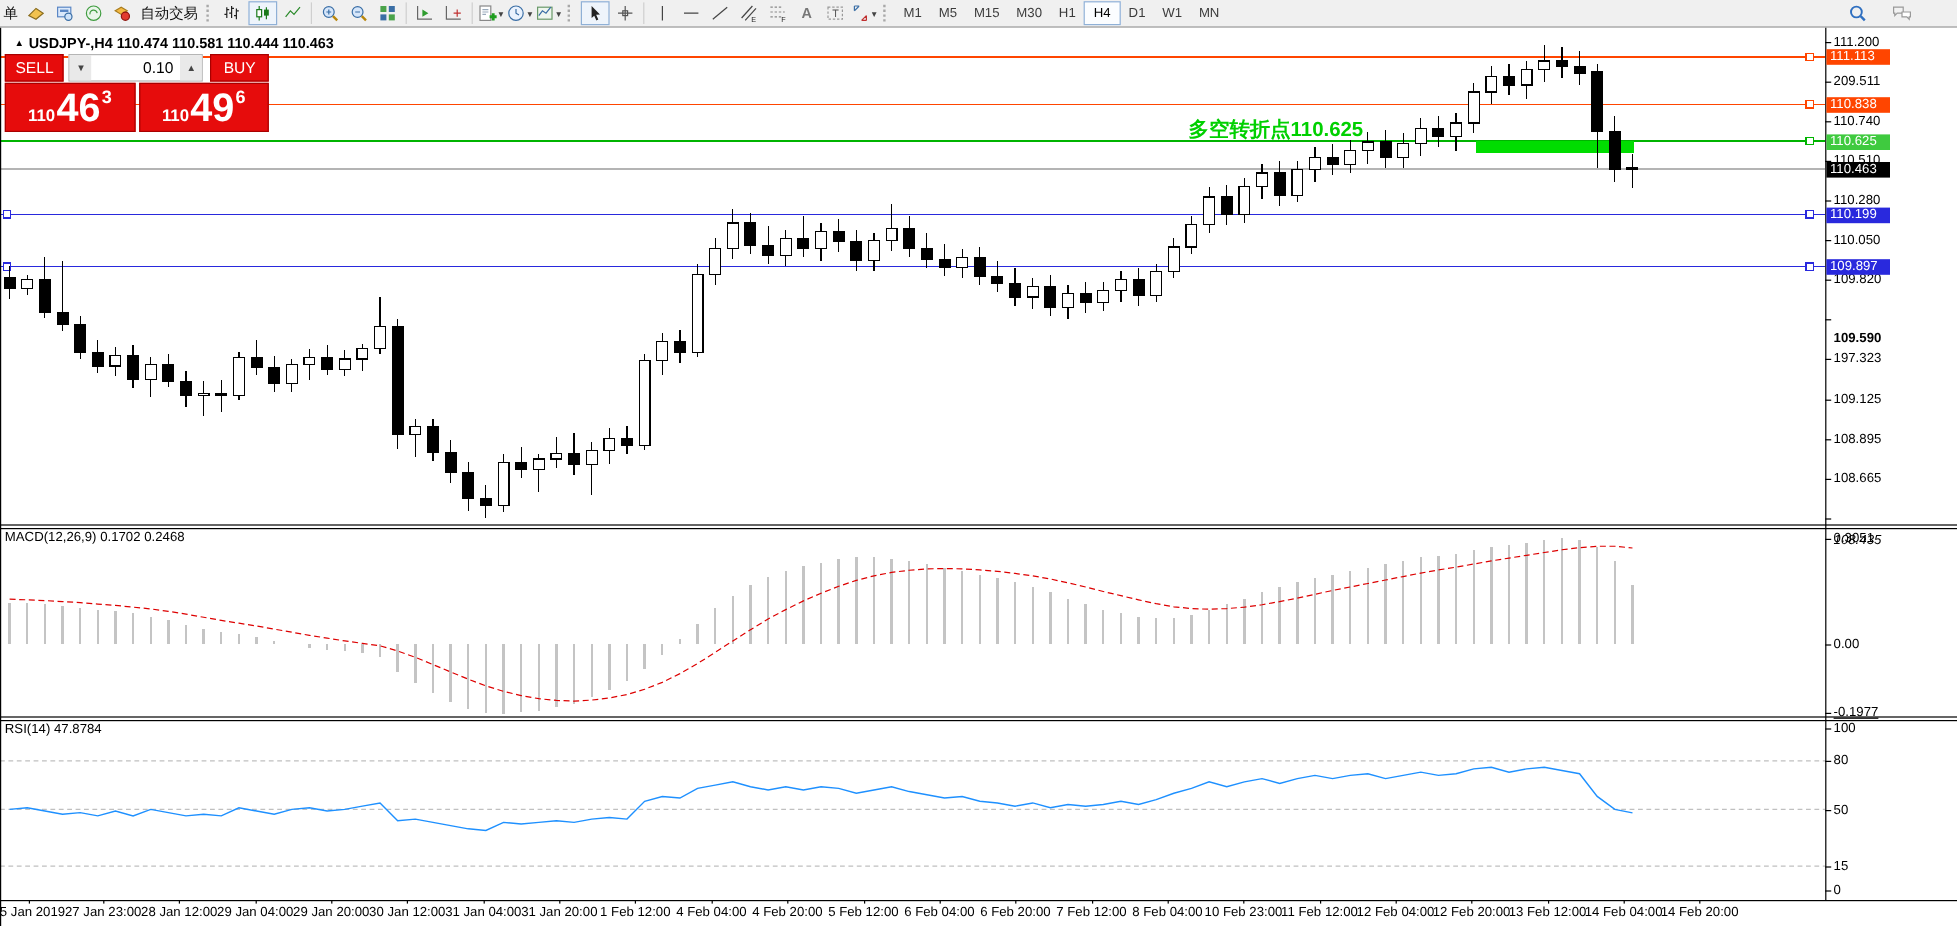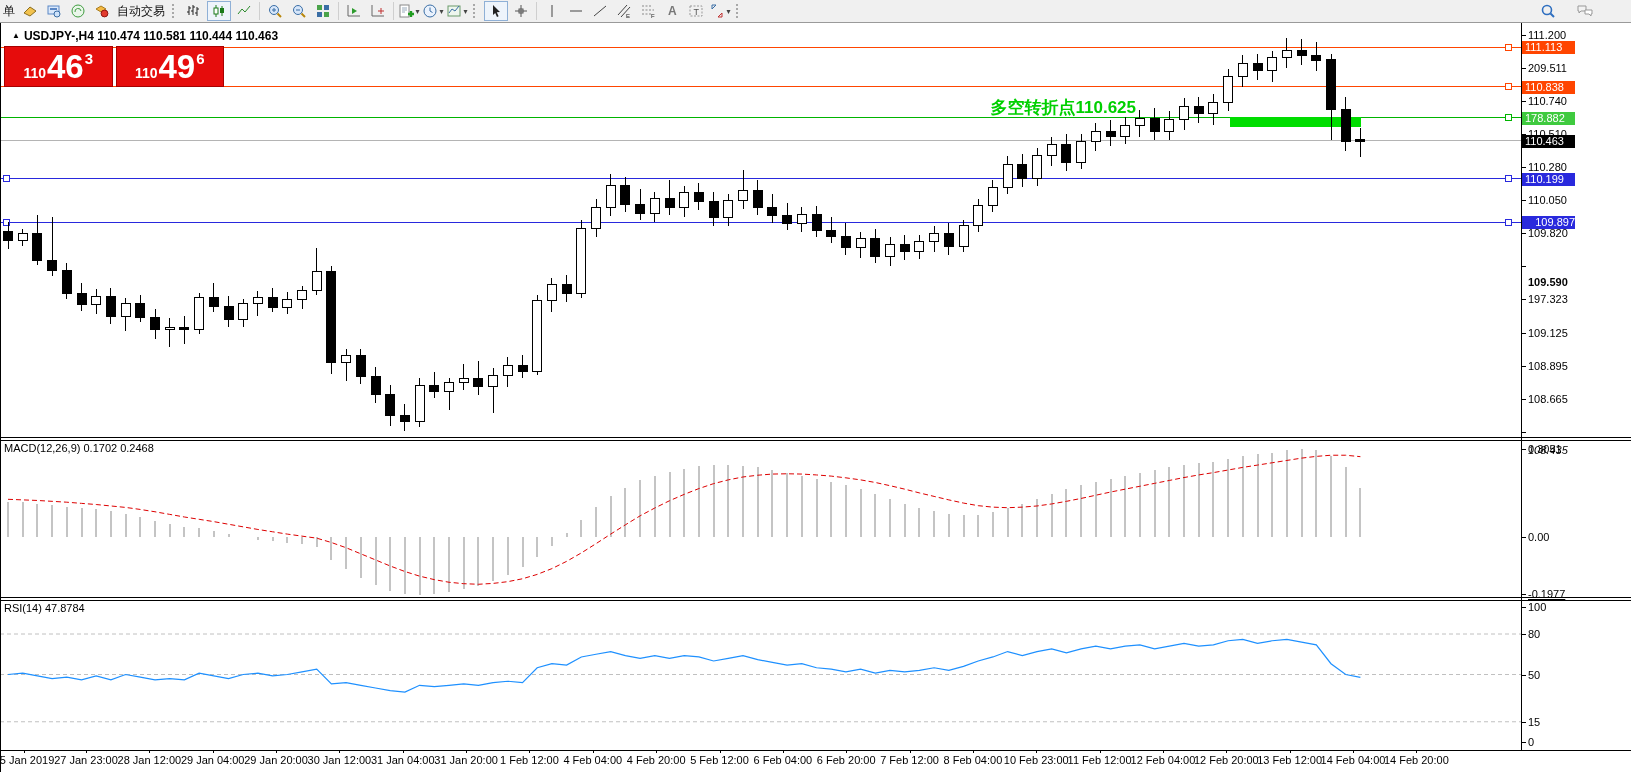--- a/index.html
+++ b/index.html
@@ -217,20 +217,31 @@
       </svg>
     </span>
   <span class="tbtn">
       <svg width="16" height="16">
         <path d="M3 6 L7 2 M3 2 h4 M3 2 v4" stroke="#3a6ea5" fill="none"></path>
         <path d="M13 10 L9 14 M9 14 h4 M13 14 v-4" stroke="#c03030" fill="none"></path>
       </svg>
       <span class="dd">▾</span>
     </span>
   <span class="grip"></span>
+  <span id="tf-group" style="display:flex;align-items:center;">
+      <span class="tf">M1</span>
+      <span class="tf">M5</span>
+      <span class="tf">M15</span>
+      <span class="tf">M30</span>
+      <span class="tf">H1</span>
+      <span class="tf active">H4</span>
+      <span class="tf">D1</span>
+      <span class="tf">W1</span>
+      <span class="tf">MN</span>
+    </span>
   <span class="tb-right">
     <span class="tbtn">
         <svg width="16" height="16">
           <circle cx="7" cy="7" r="4.5" fill="none" stroke="#2f6fc0" stroke-width="1.6"></circle>
           <line x1="10.5" y1="10.5" x2="14" y2="14" stroke="#2f6fc0" stroke-width="2"></line>
         </svg>
       </span>
     <span class="tbtn" style="margin-left:14px;">
         <svg width="18" height="16">
           <path d="M2 3 h8 v5 h-5 l-2 2 v-2 h-1 z" fill="#f2f2f2" stroke="#999"></path>
@@ -596,23 +607,23 @@
     <div class="tick-mark" style="top:634px;"></div>
     <div class="tick-label" style="top:628px;">80</div>
     <div class="tick-mark" style="top:675px;"></div>
     <div class="tick-label" style="top:669px;">50</div>
     <div class="tick-mark" style="top:722px;"></div>
     <div class="tick-label" style="top:716px;">15</div>
     <div class="tick-mark" style="top:742px;"></div>
     <div class="tick-label" style="top:736px;">0</div>
     <div class="badge" style="top:41px;background:#ff4500;">111.113</div>
     <div class="badge" style="top:81px;background:#ff4500;">110.838</div>
-    <div class="badge" style="top:112px;background:#3fca3f;">178.882</div>
+    <div class="badge" style="top:112px;background:#3fca3f;">110.625</div>
     <div class="badge" style="top:173px;background:#2929dd;">110.199</div>
-    <div class="badge" style="top:216px;background:#2929dd;text-align:right;">109.897</div>
+    <div class="badge" style="top:216px;background:#2929dd;">109.897</div>
     <div class="badge" style="top:135px;background:#000000;">110.463</div>
     <div class="time-label" style="left:24px;">25 Jan 2019</div>
     <div class="time-tick" style="left:24px;"></div>
     <div class="time-label" style="left:86px;">27 Jan 23:00</div>
     <div class="time-tick" style="left:86px;"></div>
     <div class="time-label" style="left:149.35px;">28 Jan 12:00</div>
     <div class="time-tick" style="left:149.35px;"></div>
     <div class="time-label" style="left:212.7px;">29 Jan 04:00</div>
     <div class="time-tick" style="left:212.7px;"></div>
     <div class="time-label" style="left:276.05px;">29 Jan 20:00</div>
@@ -649,20 +660,29 @@
     <div class="time-tick" style="left:1226.3px;"></div>
     <div class="time-label" style="left:1289.65px;">13 Feb 12:00</div>
     <div class="time-tick" style="left:1289.65px;"></div>
     <div class="time-label" style="left:1353px;">14 Feb 04:00</div>
     <div class="time-tick" style="left:1353px;"></div>
     <div class="time-label" style="left:1416.3500000000001px;">14 Feb 20:00</div>
     <div class="time-tick" style="left:1416.3500000000001px;"></div>
   </div>
 
 <div class="trade-panel">
+  <div class="tp-row1">
+    <div class="btn-red sell-btn">SELL</div>
+    <div class="spin">
+      <button class="spin-btn">▼</button>
+      <div class="spin-val">0.10</div>
+      <button class="spin-btn">▲</button>
+    </div>
+    <div class="btn-red buy-btn">BUY</div>
+  </div>
   <div class="tp-row2">
     <div class="price-box">
       <span class="pb-small">110</span>
       <span class="pb-big">46</span>
       <span class="pb-sup">3</span>
     </div>
     <div class="price-box">
       <span class="pb-small">110</span>
       <span class="pb-big">49</span>
       <span class="pb-sup">6</span>

